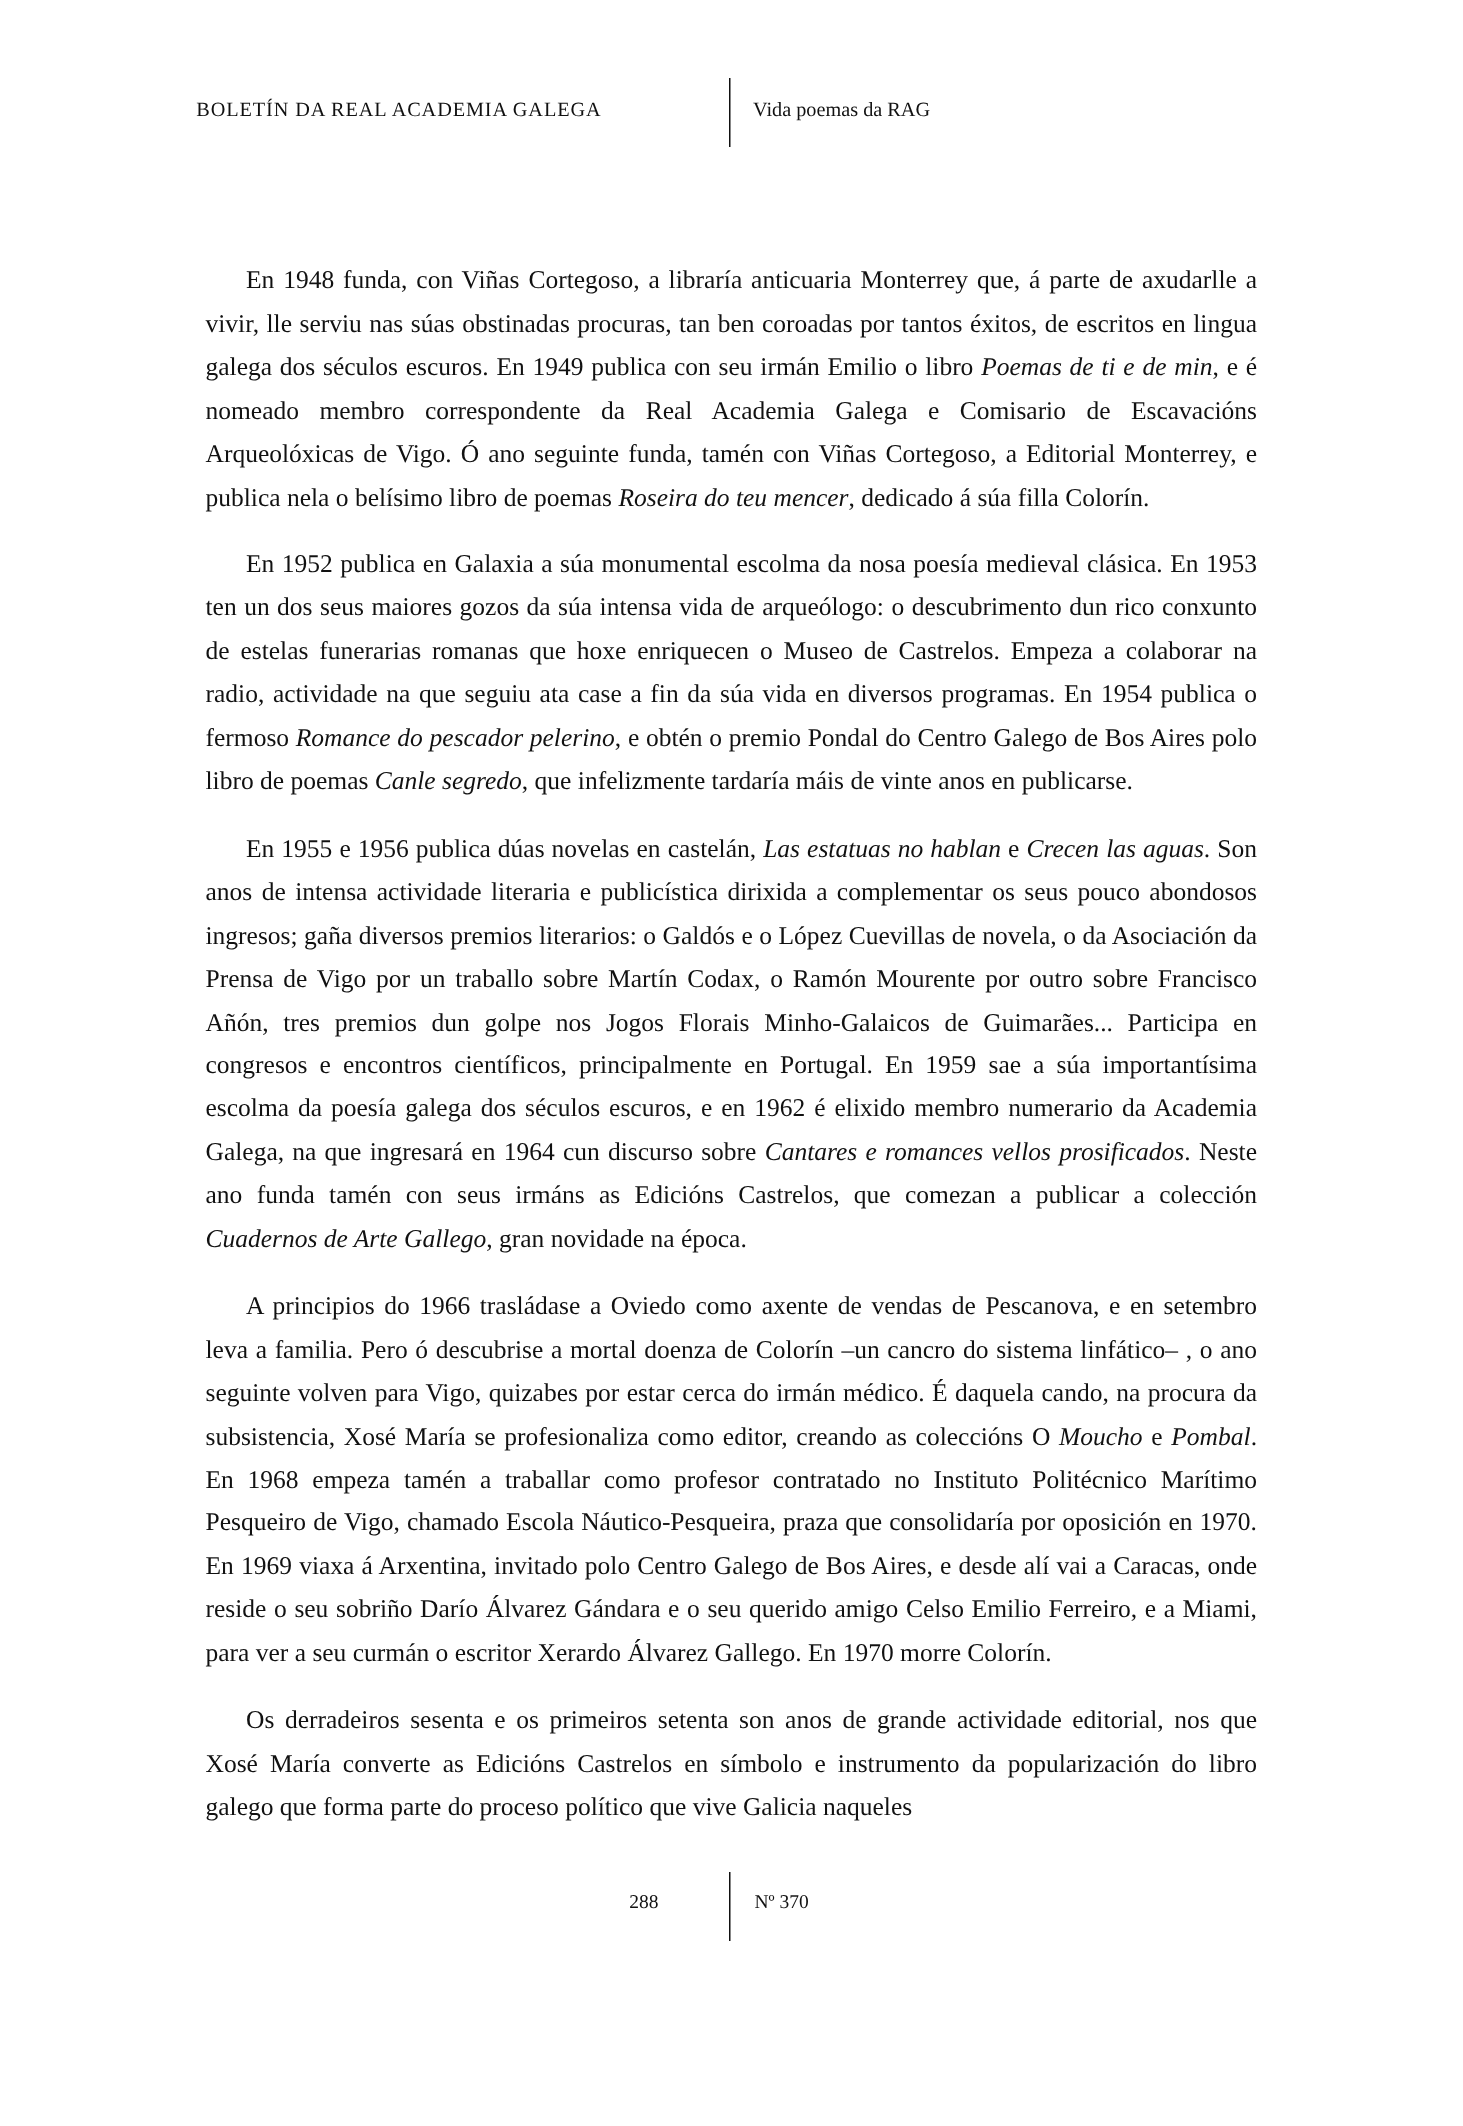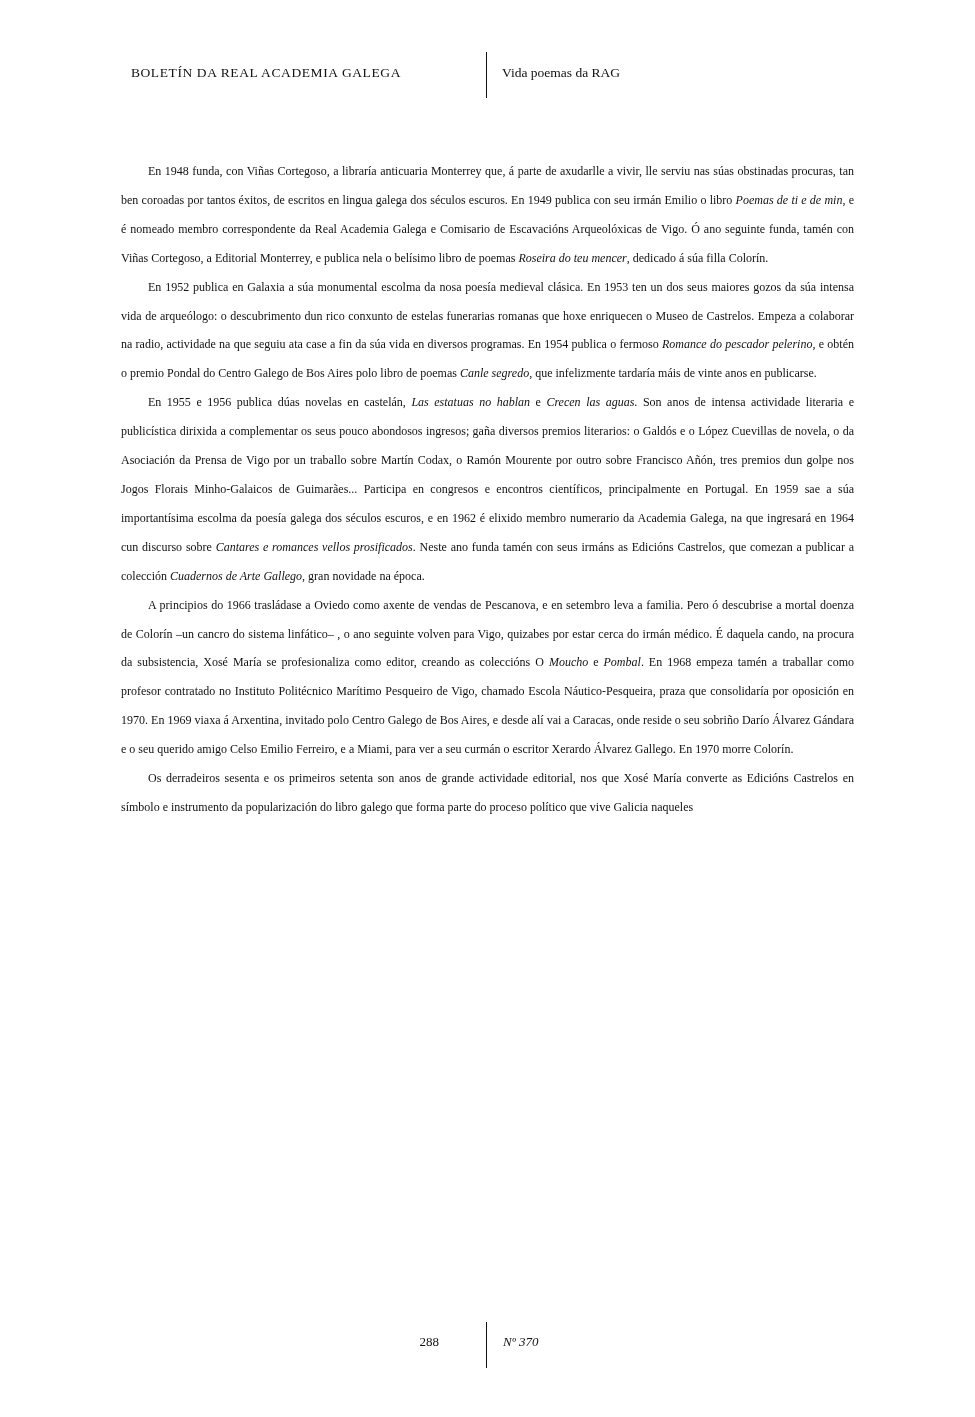--- a/index.html
+++ b/index.html
@@ -6,28 +6,28 @@
   body { width: 975px; height: 1417px; position: relative; overflow: hidden;
          font-family: "Liberation Serif", "DejaVu Serif", serif; color: #111; }
 
   .header { position: absolute; top: 50px; left: 0; width: 904px; height: 50px; }
   .header .left { position: absolute; right: 503px; top: 15px; font-size: 13.5px;
                   letter-spacing: 0.6px; white-space: nowrap; }
   .header .rule { position: absolute; left: 486px; top: 2px; width: 1px; height: 46px; background: #111; }
   .header .right { position: absolute; left: 502px; top: 15px; font-size: 13.5px; white-space: nowrap; }
 
   .body { position: absolute; left: 121px; top: 157px; width: 733px; }
-  .body p { margin: 0; font-size: 12px; line-height: 28.9px; text-align: justify;
+  .body p { margin: 16px; font-size: 17px; line-height: 28.9px; text-align: justify;
             text-indent: 27px; hyphens: manual; }
   .body em { font-style: italic; }
 
-  .footer { position: absolute; top: 1322px; left: 0; width: 942px; height: 48px; }
+  .footer { position: absolute; top: 1248px; left: 0; width: 942px; height: 48px; }
   .footer .pageno { position: absolute; right: 503px; top: 12px; font-size: 13px; }
   .footer .rule { position: absolute; left: 486px; top: 0; width: 1px; height: 46px; background: #111; }
-  .footer .issue { position: absolute; left: 503px; top: 12px; font-size: 13px; font-style: italic; }
+  .footer .issue { position: absolute; left: 503px; top: 12px; font-size: 13px; }
 </style>
 </head>
 <body>
 
 <div class="header">
   <span class="left">BOLETÍN DA REAL ACADEMIA GALEGA</span>
   <span class="rule"></span>
   <span class="right">Vida poemas da RAG</span>
 </div>
 

